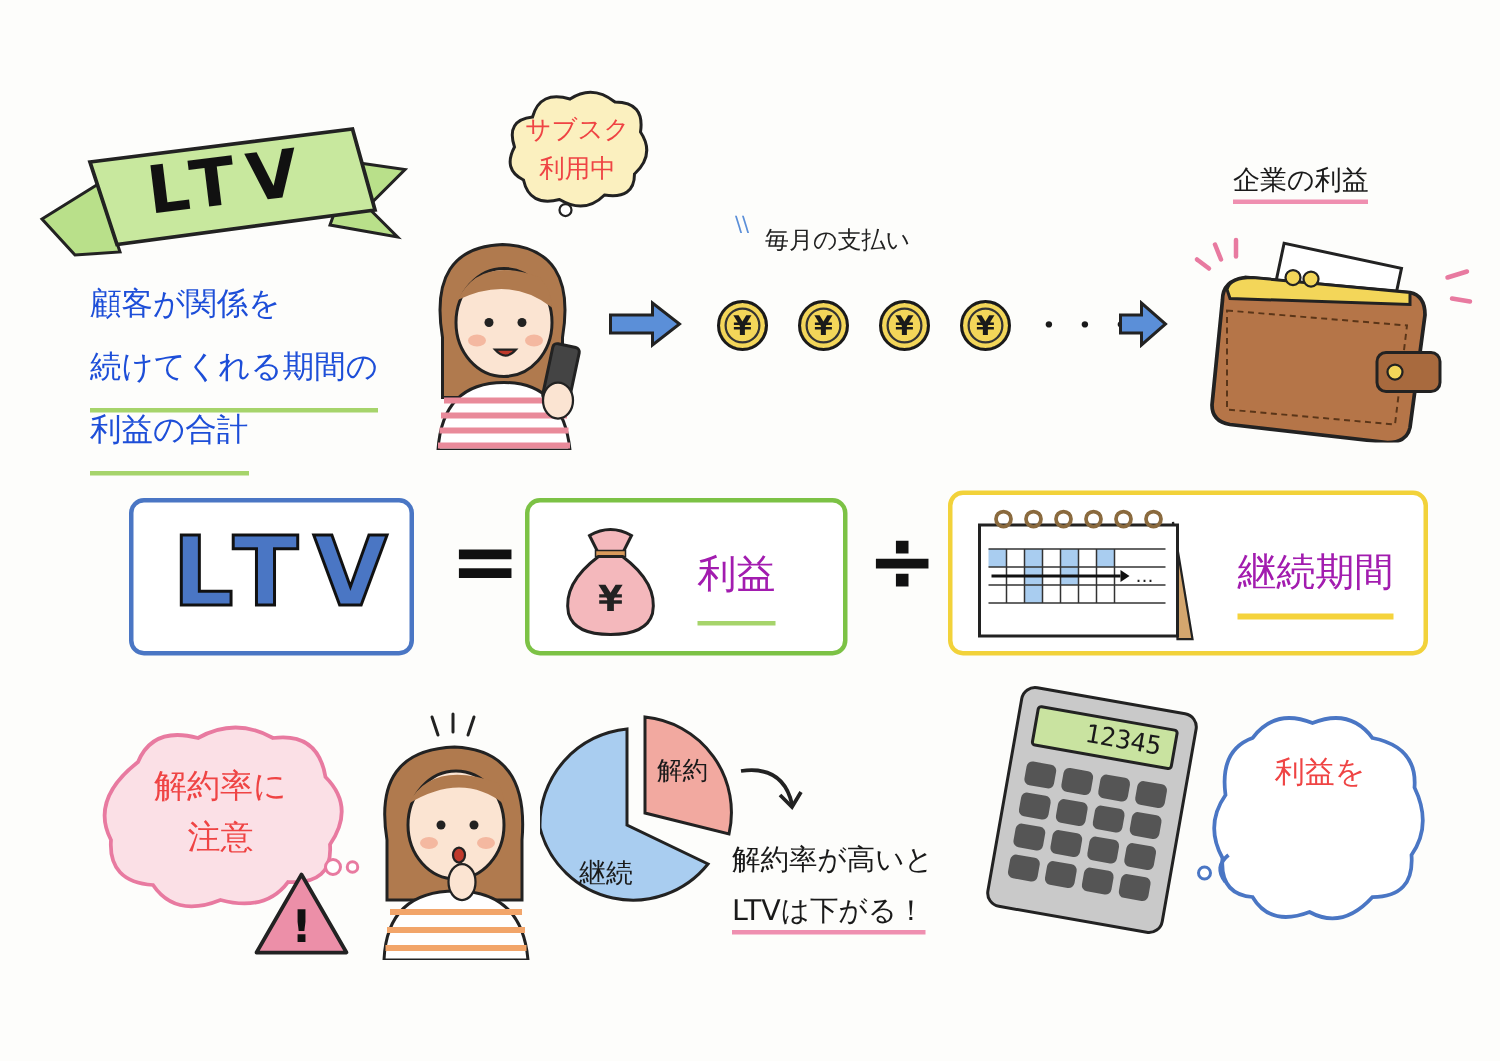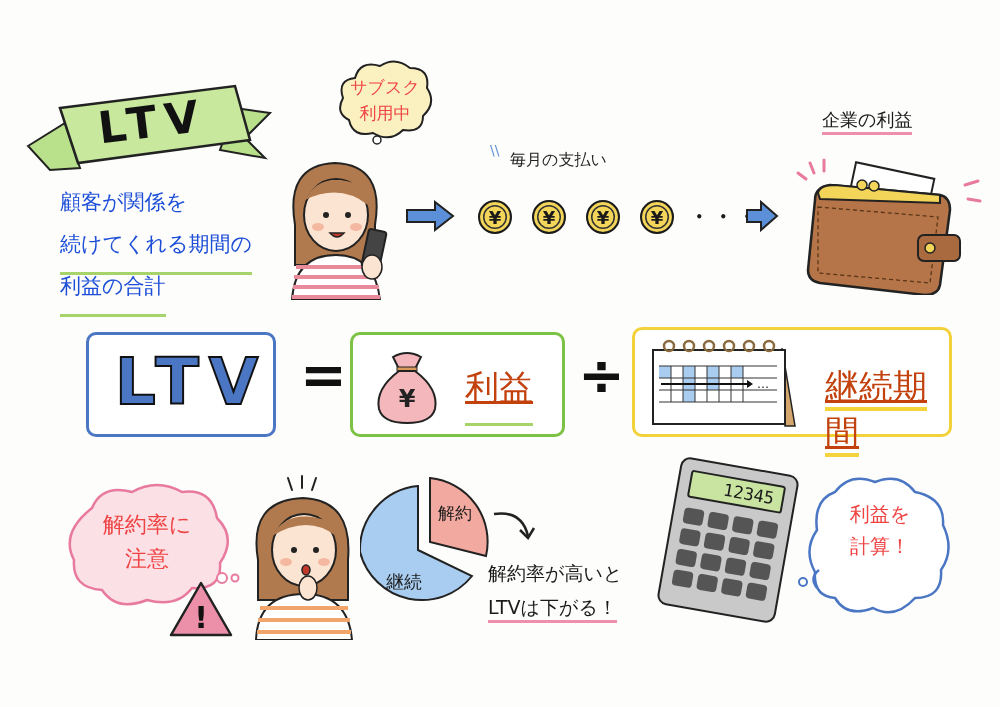--- a/index.html
+++ b/index.html
@@ -10,39 +10,39 @@
     color: #1a1a1a;
   }
   .abs { position: absolute; }
 
   
   .ribbon-text { font-weight: bold; font-size: 44px; letter-spacing: 8px; color: #111; }
 
   .desc-line { font-size: 21px; color: #1d4ed8; }
   .underline-green { border-bottom: 3px solid #a6d46b; padding-bottom: 16px; }
   .underline-pink { border-bottom: 3px solid #ef8fb0; padding-bottom: 2px; }
-  .underline-yellow { border-bottom: 4px solid #f5d33c; padding-bottom: 1px; }
+  .underline-yellow { border-bottom: 4px solid #f5d33c; padding-bottom: 12px; }
 
   .bubble-text { font-size: 17px; text-align: center; line-height: 26px; color: #ef4444; }
 
   .coin {
     width: 34px; height: 34px; border-radius: 50%;
     background: #f3d659; border: 2.5px solid #1a1a1a;
     display: flex; align-items: center; justify-content: center;
     font-weight: bold; font-size: 18px; box-sizing: border-box;
     box-shadow: inset 0 0 0 3px #f3d659, inset 0 0 0 4.5px #333;
   }
 
   .formula-box { border-radius: 10px; box-sizing: border-box; background: #fff; }
   .ltv-big {
     font-size: 64px; font-weight: bold; letter-spacing: 10px; color: #4a76c4;
     -webkit-text-stroke: 2px #111;
   }
   .op { font-size: 56px; font-weight: bold; color: #111; }
-  .box-label { font-size: 34px; color: #c2410c; text-decoration: underline; }
+  .box-label { font-size: 26px; color: #a21caf; }
 
   .small-label { font-size: 16px; color: #222; }
   .calc-display {
     background: #c9e3a0; border: 2px solid #222; border-radius: 3px;
     font-family: "DejaVu Sans Mono", monospace; font-size: 17px; text-align: right;
     padding: 2px 8px; box-sizing: border-box;
   }
 </style>
 </head>
 <body>
@@ -294,15 +294,14 @@
 </div>
 
 <div class="abs" style="left:795px; top:470px; width:160px; height:155px;">
   <svg width="160" height="155" viewBox="0 0 160 155">
     <path d="M40,22 Q55,2 80,12 Q105,2 120,22 Q150,28 148,55 Q160,80 146,100 Q148,128 120,128 Q100,150 78,138 Q52,148 40,128 Q18,126 20,102 Q8,80 22,60 Q18,30 40,22 Z" fill="#fff" stroke="#4a76c4" stroke-width="2.5"></path>
     <circle cx="8" cy="112" r="4" fill="#fff" stroke="#4a76c4" stroke-width="2"></circle>
     <path d="M24,100 Q14,108 22,118" fill="none" stroke="#4a76c4" stroke-width="2.5"></path>
   </svg>
   <div class="abs bubble-text" style="left:20px; top:28px; width:130px; font-size:20px; line-height:32px;">
     <div>利益を</div>
-    <div>計算！</div>
   </div>
 </div>
 
 </body></html>

